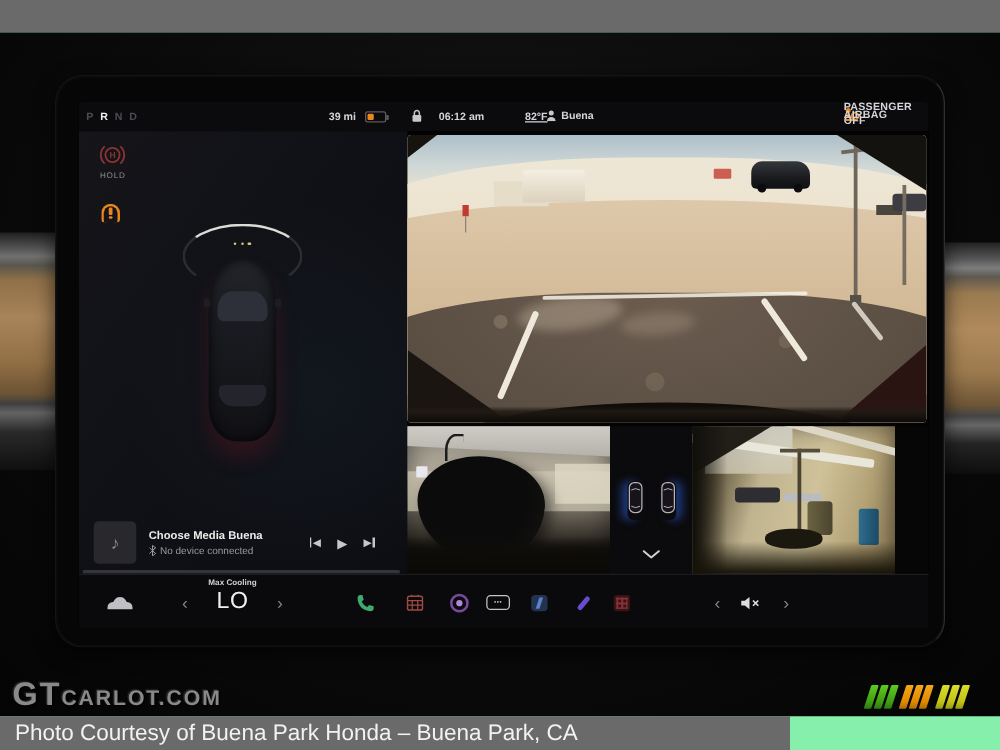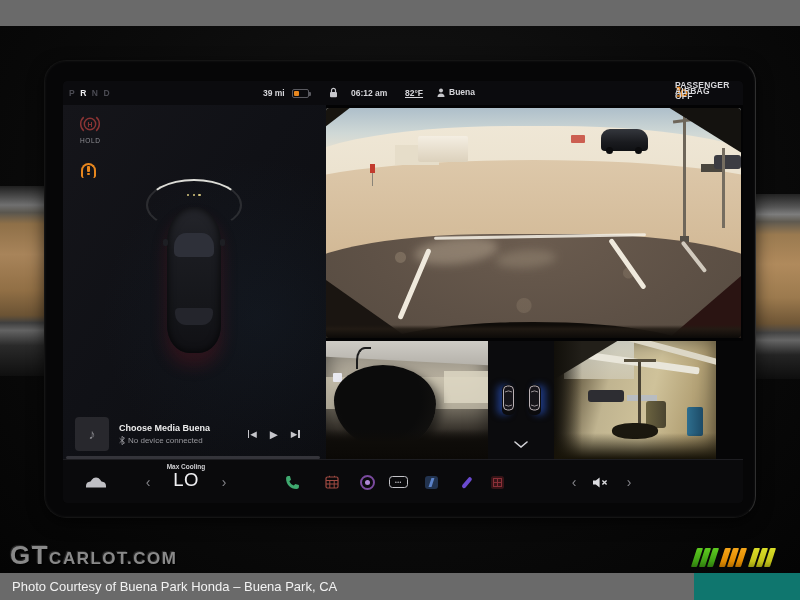--- a/index.html
+++ b/index.html
@@ -1,23 +1,23 @@
 <!DOCTYPE html>
 <html><head>
 <meta charset="utf-8">
 <style>
   * { box-sizing: border-box; margin:0; padding:0; }
   body { background:#000; font-family:"Liberation Sans", sans-serif; }
-  .stage { position:relative; width:800px; height:600px; overflow:hidden; background:#0f766e; }
+  .stage { position:relative; width:800px; height:600px; overflow:hidden; background:#86efac; }
 
   
   .topbar { position:absolute; top:0; left:0; width:800px; height:26px; background:#6a6a6a; color:#fff;
             font-size:14.5px; line-height:26px; padding-left:13px; white-space:pre; }
-  .bottombar { position:absolute; bottom:0; left:0; width:694px; height:27px; background:#6a6a6a; color:#f2f2f2;
-            font-size:13px; line-height:27px; padding-left:12px; }
+  .bottombar { position:absolute; bottom:0; left:0; width:632px; height:27px; background:#6a6a6a; color:#f2f2f2;
+            font-size:18px; line-height:27px; padding-left:12px; }
 
   
   .photo { position:absolute; top:26px; left:0; width:800px; height:547px;
            background: radial-gradient(ellipse at 50% 35%, #161616 0%, #0b0b0b 55%, #040404 100%); }
   .trim-left { position:absolute; left:0; top:160px; width:46px; height:190px;
     background: linear-gradient(180deg,#1f1f1f 0%,#4e4e4e 6%,#707070 10%,#5a564e 14%,#8f7048 20%,#a8845a 36%,#916f45 55%,#6b5334 68%,#3f3f3f 72%,#636363 76%,#2a2a2a 84%,#0f0f0f 100%); }
   .trim-right { position:absolute; right:0; top:168px; width:44px; height:185px;
     background: linear-gradient(180deg,#222 0%,#555 7%,#7d7d7d 11%,#5f5a50 15%,#9a7a50 22%,#b08a5c 38%,#9c7a4e 56%,#6f5636 70%,#454545 75%,#666 79%,#242424 87%,#0e0e0e 100%); }
 
   
@@ -31,21 +31,21 @@
   .statusbar span { position:absolute; font-size:8.5px; color:#d6d6da; }
   .gearletters { position:absolute; left:6px; top:7px; }
   .gearletters b { margin-right:5.5px; font-size:8.5px; font-weight:700; color:#4b4b53; }
   .gearletters b.gear-active { color:#ededf0; }
   .st-range { left:200px; top:7px; font-weight:700; }
   .batt { position:absolute; left:229px; top:8px; width:17px; height:8.5px; border:1px solid #5a5a60; border-radius:2px; }
   .batt::after { content:""; position:absolute; right:-3px; top:1.5px; width:2px; height:4px; background:#5a5a60; border-radius:0 1px 1px 0; }
   .batt-fill { position:absolute; left:1px; top:1px; width:5px; height:4.5px; background:#e8871e; border-radius:1px; }
   .st-lock { position:absolute; left:266px; top:6px; }
   .st-time { left:288px; top:7px; font-weight:700; }
-  .st-temp { left:342px; top:7px; font-weight:700;text-decoration:underline; }
+  .st-temp { left:357px; top:7px; font-weight:700;text-decoration:underline; }
   .st-profile-wrap { position:absolute; left:374px; top:6px; display:flex; align-items:center; gap:4px; }
   .st-profile-wrap span { position:static; font-weight:700; }
   .airbag { position:absolute; left:612px; top:4px; display:flex; align-items:center; gap:3px; }
   .airbag-text { font-size:4.8px; line-height:5.6px; color:#e8871e; font-weight:700; letter-spacing:.2px; }
 
   
   .main { position:absolute; top:24px; left:0; width:680px; height:354px; }
   .drive-panel { position:absolute; left:0; top:0; width:263px; height:354px;
      background: linear-gradient(125deg,#15151a 0%,#101116 45%,#0c0d11 100%); overflow:hidden; }
   .drive-sheen { position:absolute; left:0; top:0; right:0; bottom:0;

